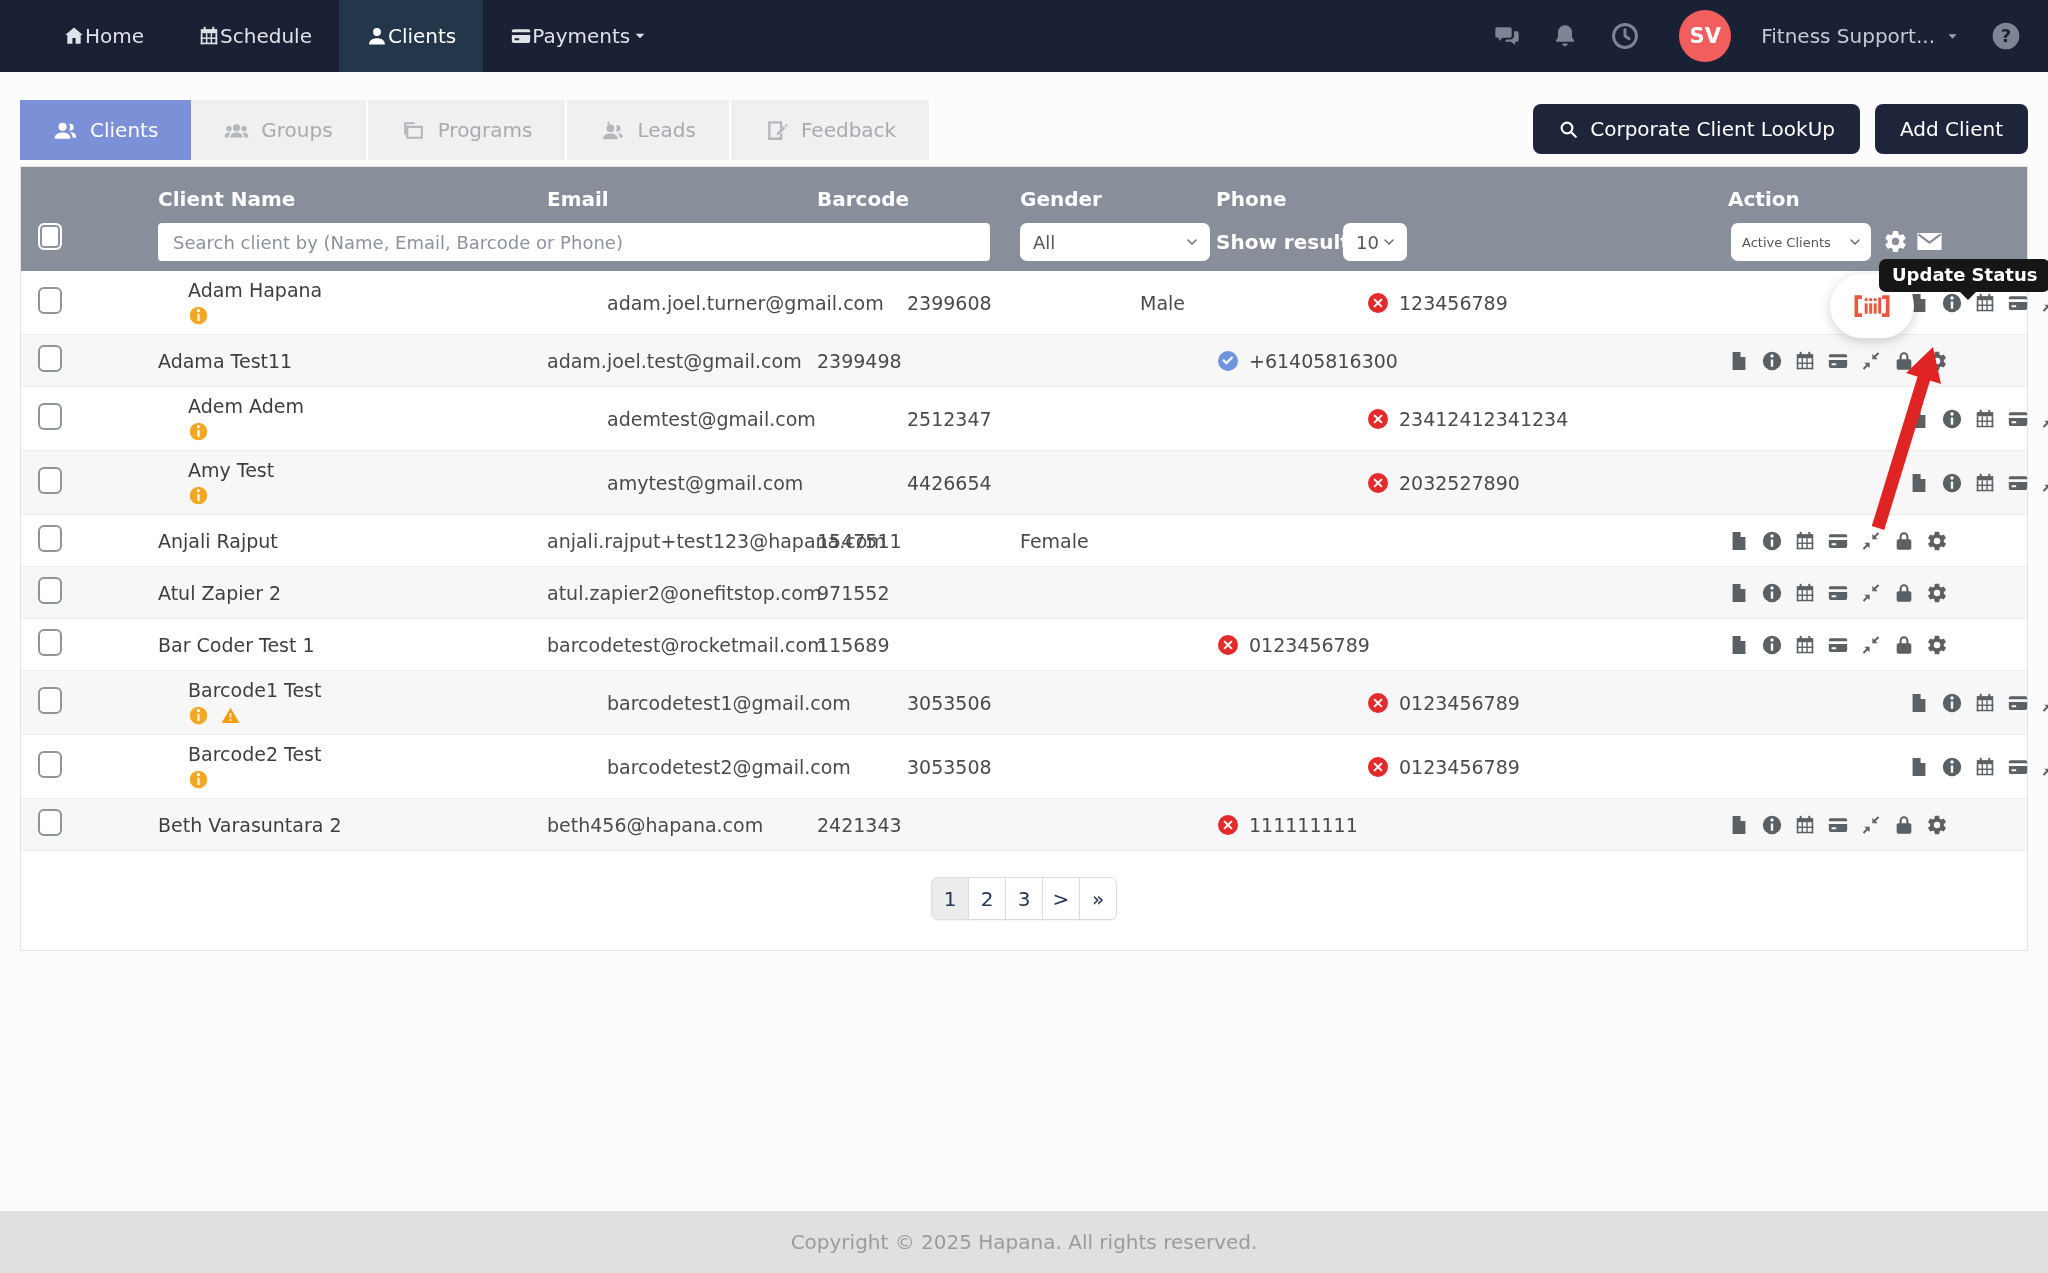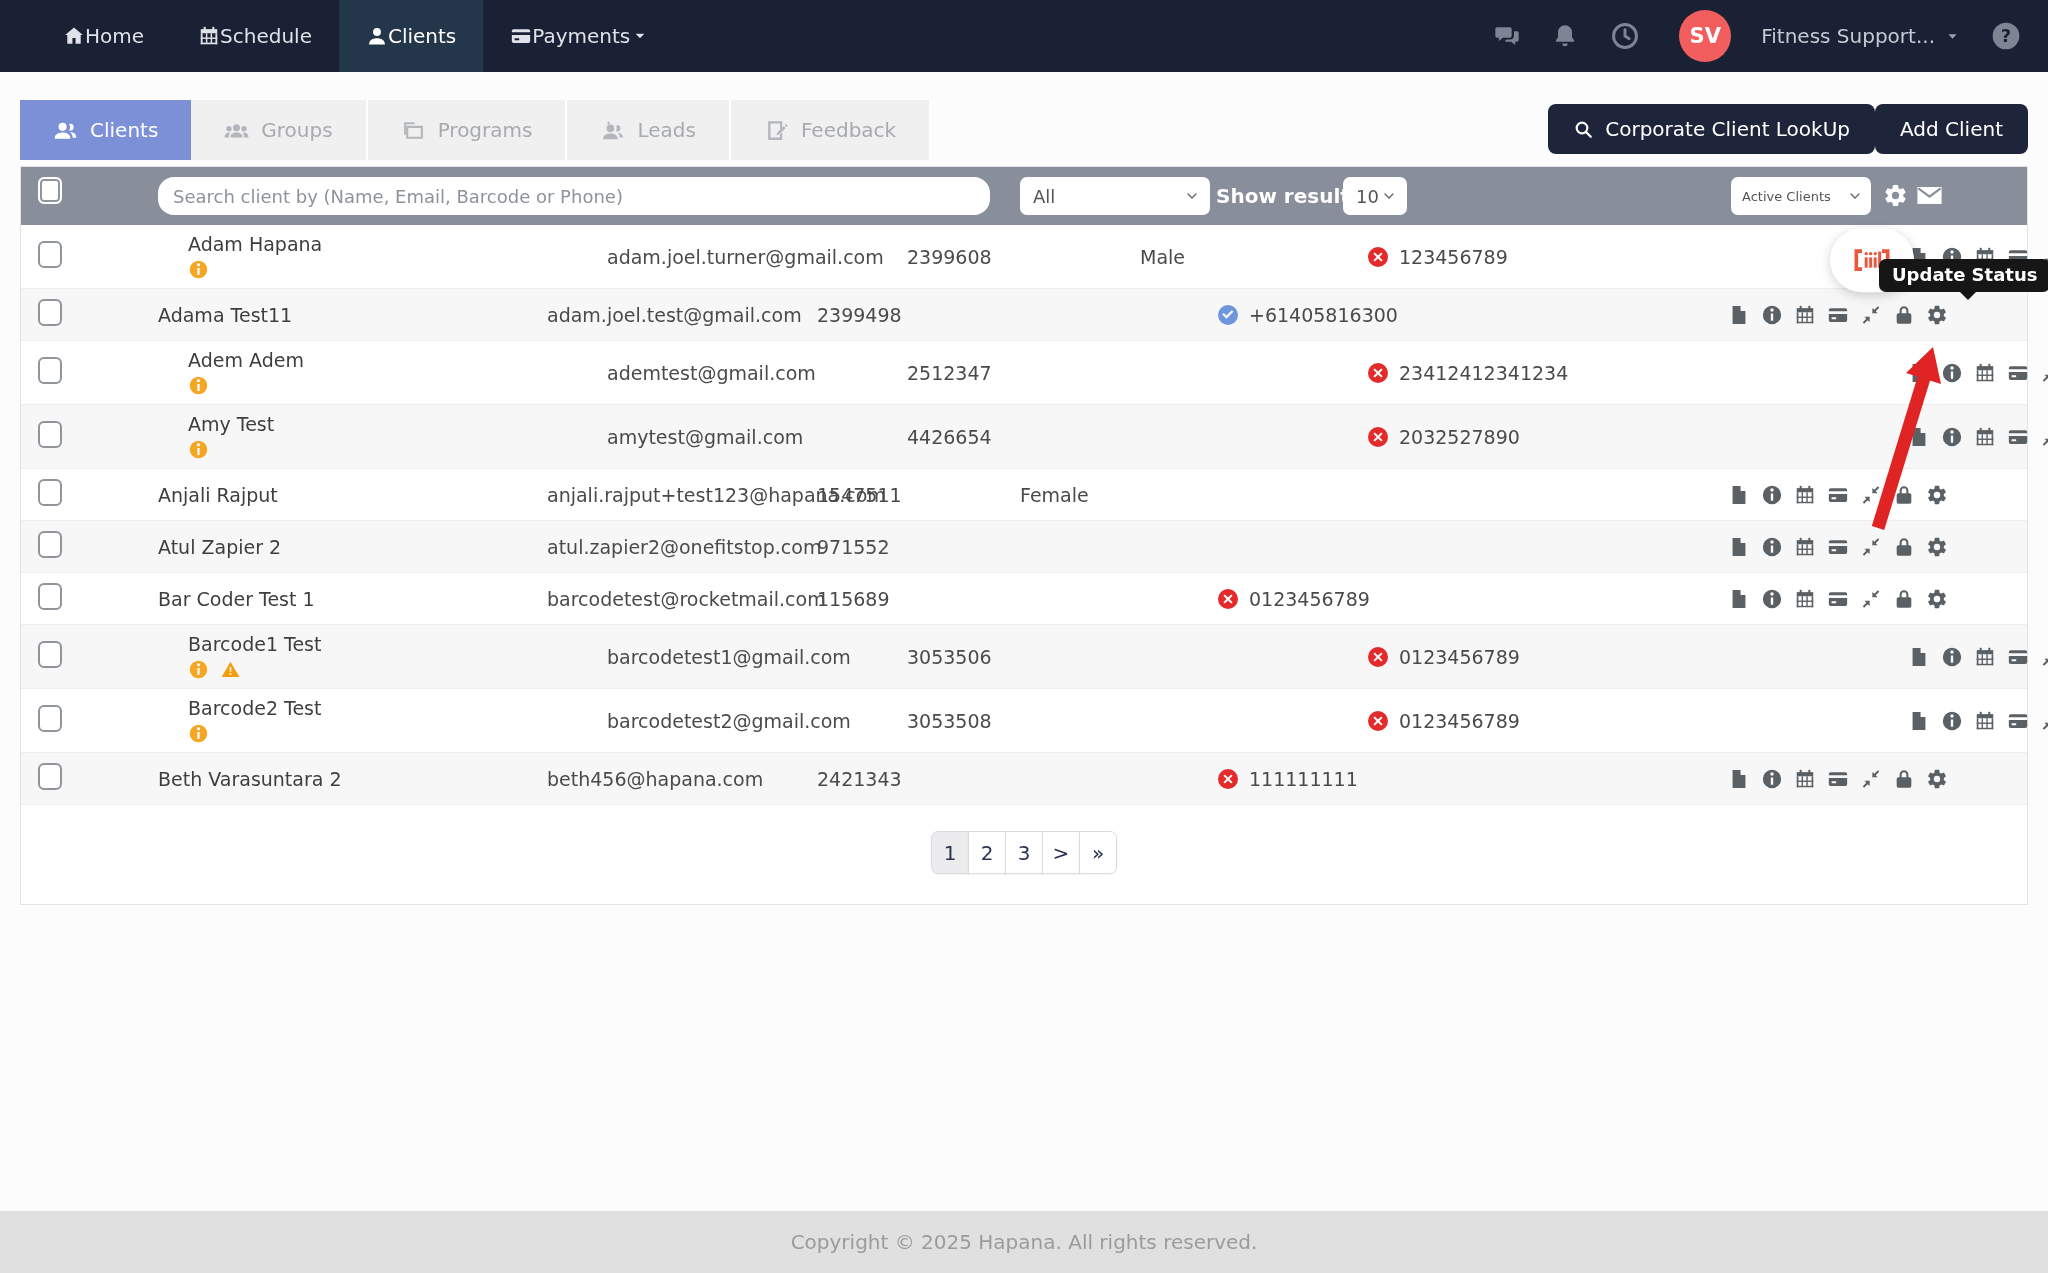--- a/index.html
+++ b/index.html
@@ -21,33 +21,33 @@
   .account { display:flex; align-items:center; gap:10px; color:#c6cad4; font-size:20px; cursor:pointer; }
   .acaret { width:15px; height:15px; color:#9aa0ae; }
 
   
   .tabsbar { display:flex; justify-content:space-between; align-items:flex-end; margin:28px 20px 0 20px; height:60px; }
   .tabs { display:flex; }
   .tab { height:60px; display:flex; align-items:center; gap:12px; padding:0 33px; background:#f0f0f1; color:#a7aaaf; font-size:20px; border-right:2px solid #fff; cursor:pointer; }
   .tab.active { background:#7c90d8; color:#fff; border-right:none; }
   .ticon { width:25px; height:25px; color:#b3b6bb; }
   .tab.active .ticon { color:#fff; }
-  .toolbar { display:flex; align-items:center; padding-bottom:6px; }
+  .toolbar { display:flex; gap:15px; align-items:center; padding-bottom:6px; }
   .btn { display:flex; align-items:center; gap:11px; background:#1e2439; color:#fff; border:none; border-radius:8px; height:50px; padding:0 25px; font-size:20px; font-family:inherit; cursor:pointer; }
   .bicon { width:21px; height:21px; }
 
   
   .panel { position:relative; margin:6px 20px 0 20px; background:#fff; border:1px solid #e2e3e6; padding-bottom:30px; }
   .thead { background:#888f9b; }
   .hlabels { display:grid; grid-template-columns:137px 389px 270px 203px 196px 512px auto; height:46px; align-items:end; color:#fff; font-weight:bold; font-size:20px; padding-bottom:2px; }
   .hfilters { position:relative; height:58px; }
   .hfilters > * { position:absolute; top:10px; }
   .cb { display:inline-block; width:24px; height:27px; background:#fff; border:2px solid #8f959b; border-radius:6px; cursor:pointer; }
   .hcb { left:17px; border-color:#fff; background:#fff; box-shadow:inset 0 0 0 2px #8f959b; }
-  .search { left:137px; width:832px; height:38px; border:none; border-radius:16px; padding:0 15px; font-size:18px; font-family:inherit; color:#555; }
+  .search { left:137px; width:832px; height:38px; border:none; border-radius:4px; padding:0 15px; font-size:18px; font-family:inherit; color:#555; }
   .search::placeholder { color:#8d939b; }
   .sel { background:#fff; border-radius:7px; height:38px; display:flex; align-items:center; justify-content:space-between; padding:0 10px 0 13px; font-size:18px; color:#555; cursor:pointer; }
   .gender-sel { left:999px; width:190px; }
   .shres { left:1195px; top:0; height:58px; line-height:58px; color:#fff; font-weight:bold; font-size:20px; }
   .results-sel { left:1322px; width:64px; }
   .action-sel { left:1710px; width:140px; font-size:13px; padding:0 8px 0 11px; }
   .scaret { width:16px; height:16px; color:#666; flex:none; }
   .hic { width:25px; height:25px; color:#fff; cursor:pointer; top:16px; }
   .hic.env { width:29px; height:29px; top:14px; }
 
@@ -237,20 +237,29 @@
         <span>Corporate Client LookUp</span>
       </button>
     <button class="btn">
         <span>Add Client</span>
       </button>
   </div>
 </div>
 
 <section class="panel">
   <div class="thead">
+    <div class="hlabels">
+      <div></div>
+      <div>Client Name</div>
+      <div>Email</div>
+      <div>Barcode</div>
+      <div>Gender</div>
+      <div>Phone</div>
+      <div>Action</div>
+    </div>
     <div class="hfilters">
       <span class="cb hcb"></span>
       <input class="search" type="text" placeholder="Search client by (Name, Email, Barcode or Phone)" style="">
       <div class="sel gender-sel">
           <span>All</span>
           <span class="scaret" data-icon="chevron-down">
             <svg viewBox="0 0 24 24" fill="currentColor">
               <path d="M6 9l6 6 6-6" fill="none" stroke="currentColor" stroke-width="2" stroke-linecap="round"></path>
             </svg>
           </span>

